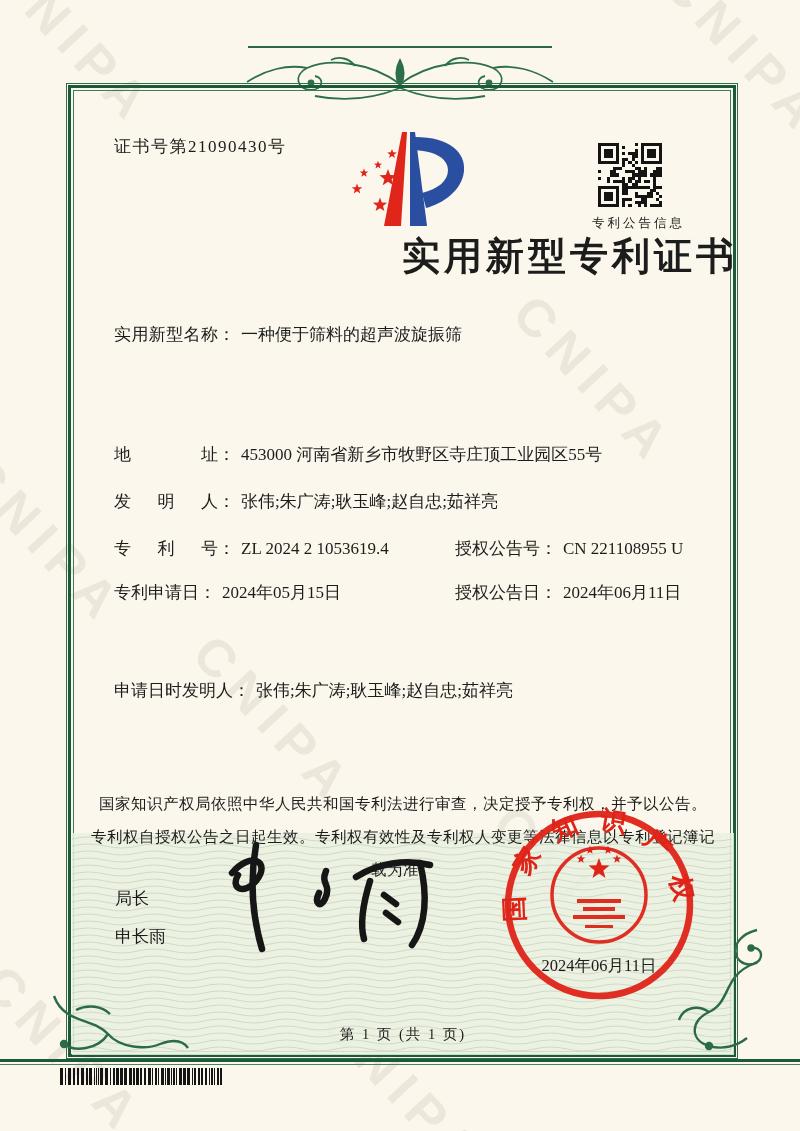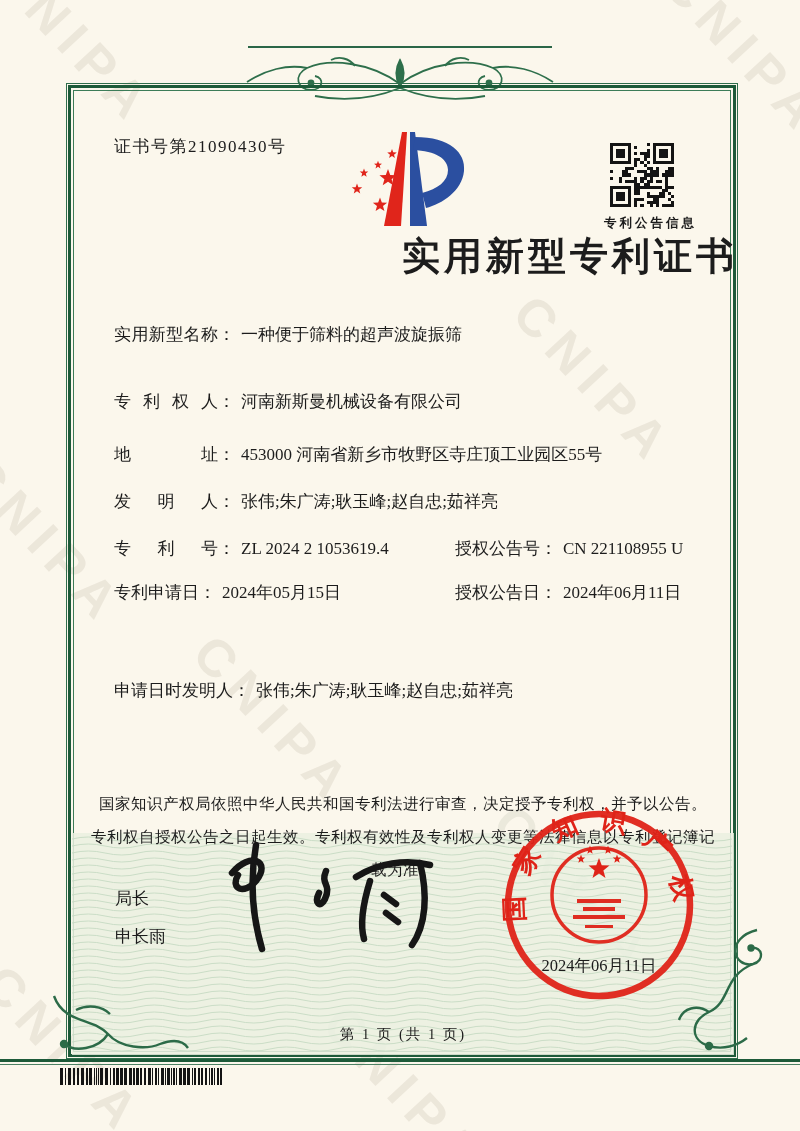--- a/index.html
+++ b/index.html
@@ -24,21 +24,21 @@
   .frame-mid{width:100%; height:100%; border:3px solid #1d5a39; padding:2px; box-sizing:border-box;}
   .frame-in{width:100%; height:100%; border:1px solid #3c7c58; box-sizing:border-box;}
   .bottomline{position:absolute; top:1059px; left:0; width:800px; height:3px; background:#1d5a39;}
   .bottomline2{position:absolute; top:1064px; left:0; width:800px; height:1px; background:#4c8163;}
   .flourish{position:absolute; pointer-events:none;}
   
   .content{position:absolute; left:68px; top:85px; width:670px; height:764px;}
   .waveband{position:absolute; left:4px; top:748px; width:662px; height:222px;}
   .certno{position:absolute; left:46px; top:50px; font-size:17px; letter-spacing:1.5px;}
   .logo{position:absolute; left:272px; top:46px;}
-  .qrwrap{position:absolute; left:536px; top:58px; width:76px; text-align:center;font-weight:bold;}
+  .qrwrap{position:absolute; left:524px; top:58px; width:76px; text-align:center;}
   .qrwrap svg{display:block; margin:0 auto;}
   .qrcap{margin-top:8px; font-size:12.5px; letter-spacing:3px; white-space:nowrap;}
   .title{
     position:absolute; left:0; top:146px; width:100%; text-align:right;
     font-size:38px; font-weight:900; letter-spacing:4px;
   }
   .row{position:absolute; left:46px; font-size:17px; white-space:nowrap;}
   .lblj{display:inline-block; width:104px; text-align:justify; text-align-last:justify; vertical-align:bottom;font-family:Liberation Mono, monospace;}
   .pair2{position:absolute; left:341px; top:0; white-space:nowrap;}
   .val{padding-left:6px;}
@@ -280,23 +280,20 @@
           <rect x="20" y="20" width="1" height="1" fill="#141414"></rect>
         </svg>
       <div class="qrcap">专利公告信息</div>
     </div>
 
     <div class="title">实用新型专利证书</div>
 
     <div class="row" style="top:238px">
       <span class="lblj">实用新型名称</span><span>：</span><span class="val">一种便于筛料的超声波旋振筛</span>
     </div>
-    <div class="row" style="top:305px">
-      <span class="lblj">专利权人</span><span>：</span><span class="val">河南新斯曼机械设备有限公司</span>
-    </div>
     <div class="row" style="top:358px">
       <span class="lblj">地址</span><span>：</span><span class="val">453000 河南省新乡市牧野区寺庄顶工业园区55号</span>
     </div>
     <div class="row" style="top:405px">
       <span class="lblj">发明人</span><span>：</span><span class="val">张伟;朱广涛;耿玉峰;赵自忠;茹祥亮</span>
     </div>
     <div class="row" style="top:452px">
       <span class="lblj">专利号</span><span>：</span><span class="val">ZL 2024 2 1053619.4</span>
       <span class="pair2">
         <span>授权公告号</span><span>：</span><span class="val">CN 221108955 U</span>

